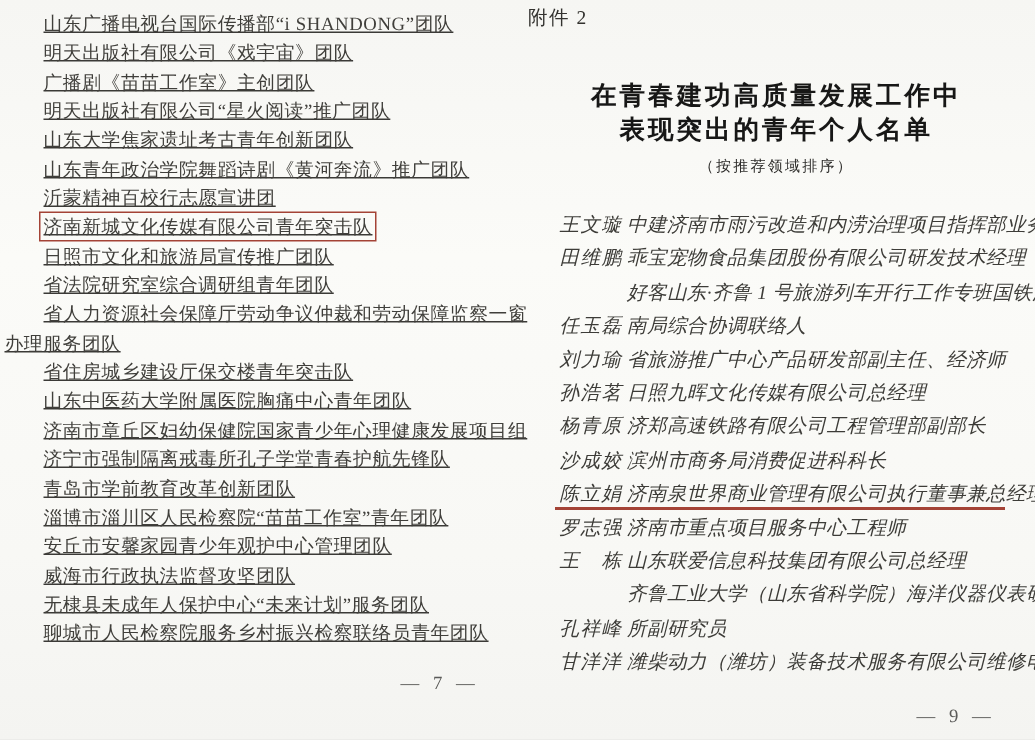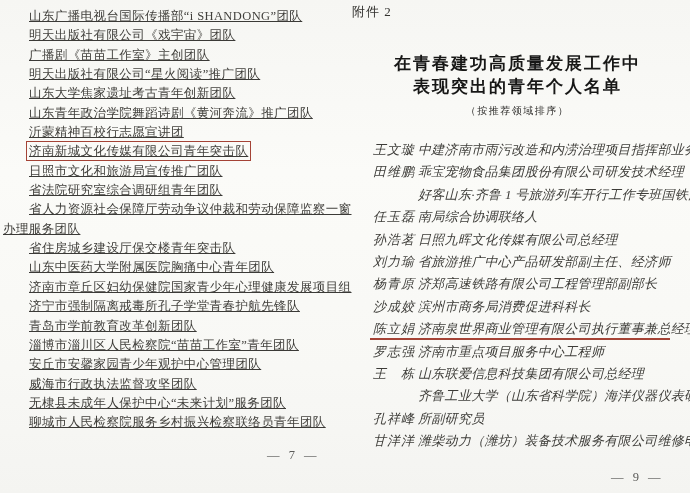--- a/index.html
+++ b/index.html
@@ -117,29 +117,29 @@
           </span>
         </div>
         <div class="person-row">
           <span class="person-name">任玉磊</span>
           <span class="person-desc">
             <div class="desc-line">好客山东·齐鲁 1 号旅游列车开行工作专班国铁济</div>
             <div class="desc-line">南局综合协调联络人</div>
           </span>
         </div>
         <div class="person-row">
+          <span class="person-name">刘力瑜</span>
+          <span class="person-desc">
+            <div class="desc-line">省旅游推广中心产品研发部副主任、经济师</div>
+          </span>
+        </div>
+        <div class="person-row">
           <span class="person-name">孙浩茗</span>
           <span class="person-desc">
             <div class="desc-line">日照九晖文化传媒有限公司总经理</div>
-          </span>
-        </div>
-        <div class="person-row">
-          <span class="person-name">刘力瑜</span>
-          <span class="person-desc">
-            <div class="desc-line">省旅游推广中心产品研发部副主任、经济师</div>
           </span>
         </div>
         <div class="person-row">
           <span class="person-name">杨青原</span>
           <span class="person-desc">
             <div class="desc-line">济郑高速铁路有限公司工程管理部副部长</div>
           </span>
         </div>
         <div class="person-row">
           <span class="person-name">沙成姣</span>

